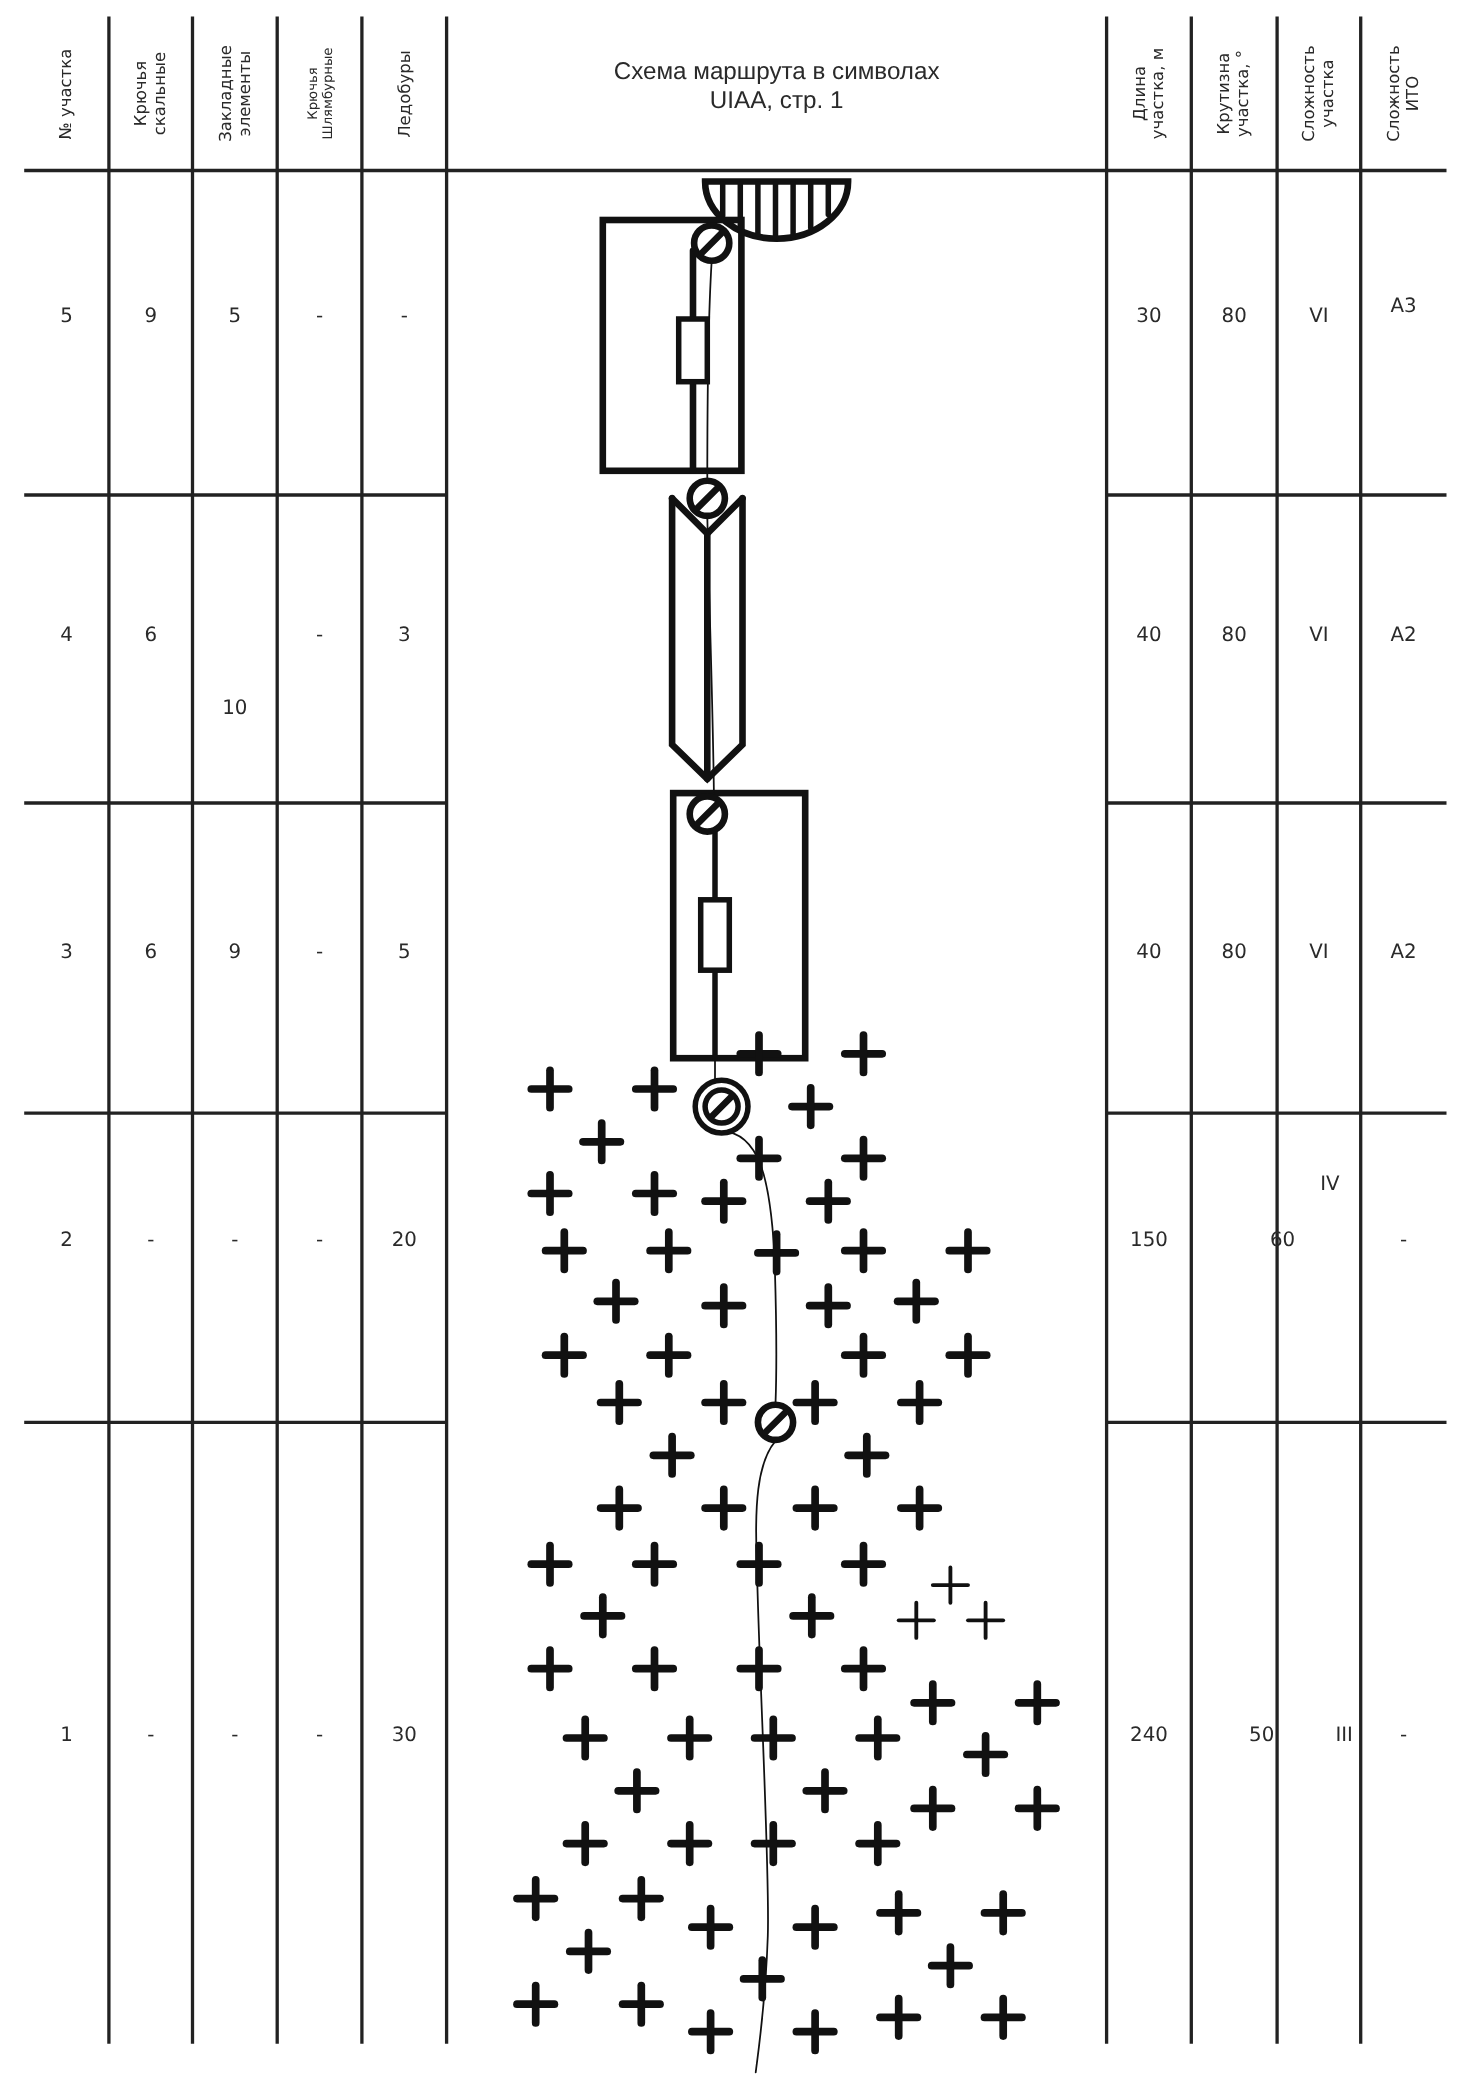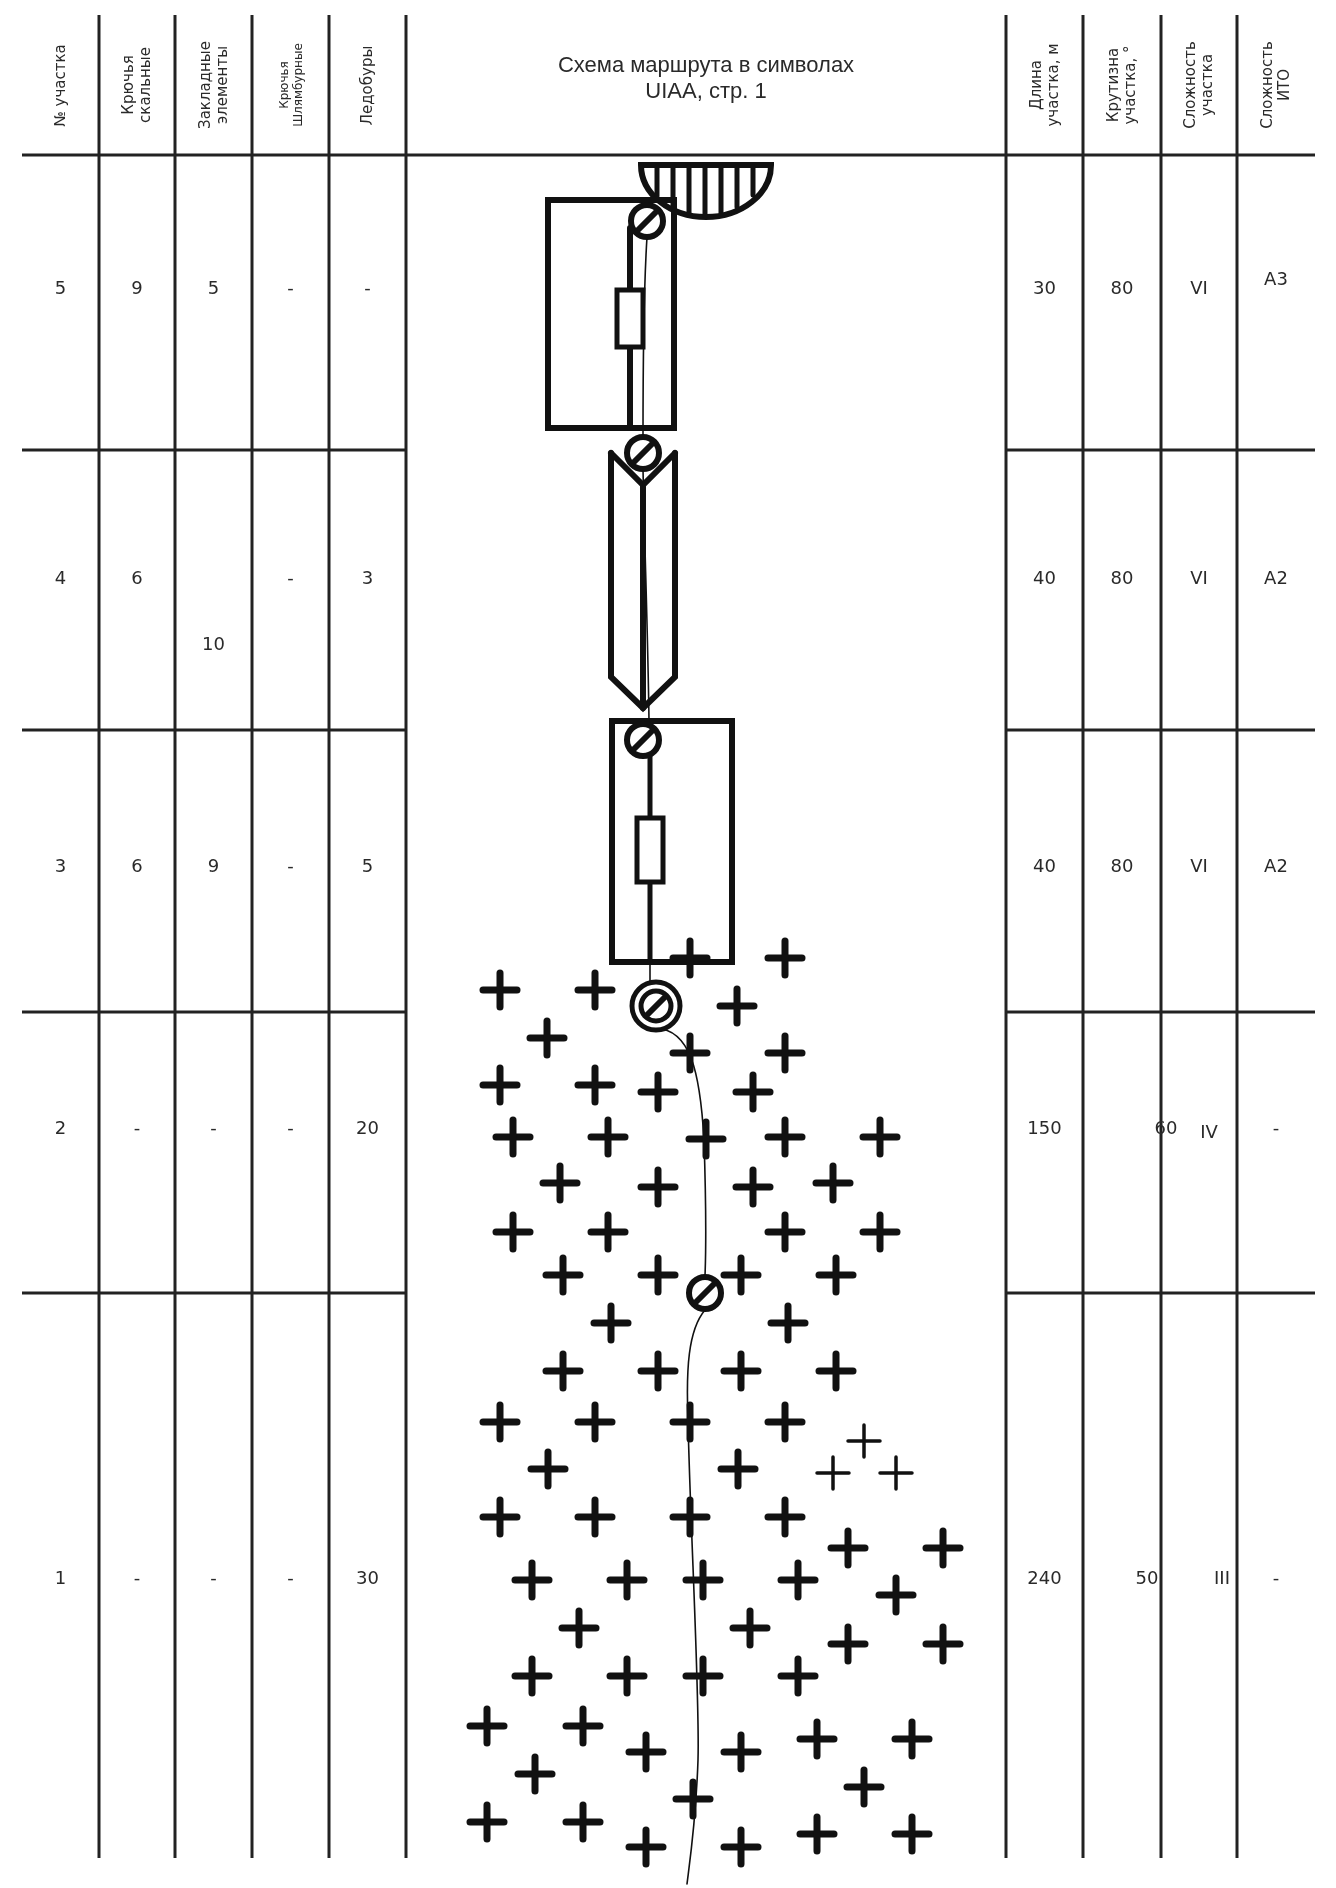--- a/index.html
+++ b/index.html
@@ -331,21 +331,21 @@
     <div class="cell" style="left: 1083px; width: 78px; top: 855px;">80</div>
     <div class="cell" style="left: 1161px; width: 76px; top: 855px;">VI</div>
     <div class="cell" style="left: 1237px; width: 78px; top: 855px;">A2</div>
     <div class="cell" style="left: 22px; width: 77px; top: 1117px;">2</div>
     <div class="cell" style="left: 99px; width: 76px; top: 1117px;">-</div>
     <div class="cell" style="left: 175px; width: 77px; top: 1117px;">-</div>
     <div class="cell" style="left: 252px; width: 77px; top: 1117px;">-</div>
     <div class="cell" style="left: 329px; width: 77px; top: 1117px;">20</div>
     <div class="cell" style="left: 1006px; width: 77px; top: 1117px;">150</div>
     <div class="cell" style="left: 1083px; width: 78px; top: 1117px; padding-left: 44px;">60</div>
-    <div class="cell" style="left: 1161px; width: 96px; top: 1121px;">IV</div>
+    <div class="cell" style="left: 1161px; width: 96px; top: 1066px;">IV</div>
     <div class="cell" style="left: 1237px; width: 78px; top: 1117px;">-</div>
     <div class="cell" style="left: 22px; width: 77px; top: 1567px;">1</div>
     <div class="cell" style="left: 99px; width: 76px; top: 1567px;">-</div>
     <div class="cell" style="left: 175px; width: 77px; top: 1567px;">-</div>
     <div class="cell" style="left: 252px; width: 77px; top: 1567px;">-</div>
     <div class="cell" style="left: 329px; width: 77px; top: 1567px;">30</div>
     <div class="cell" style="left: 1006px; width: 77px; top: 1567px;">240</div>
     <div class="cell" style="left: 1083px; width: 78px; top: 1567px; margin-left: 25px;">50</div>
     <div class="cell" style="left: 1152px; width: 76px; top: 1567px; padding-left: 32px;">III</div>
     <div class="cell" style="left: 1237px; width: 78px; top: 1567px;">-</div>

